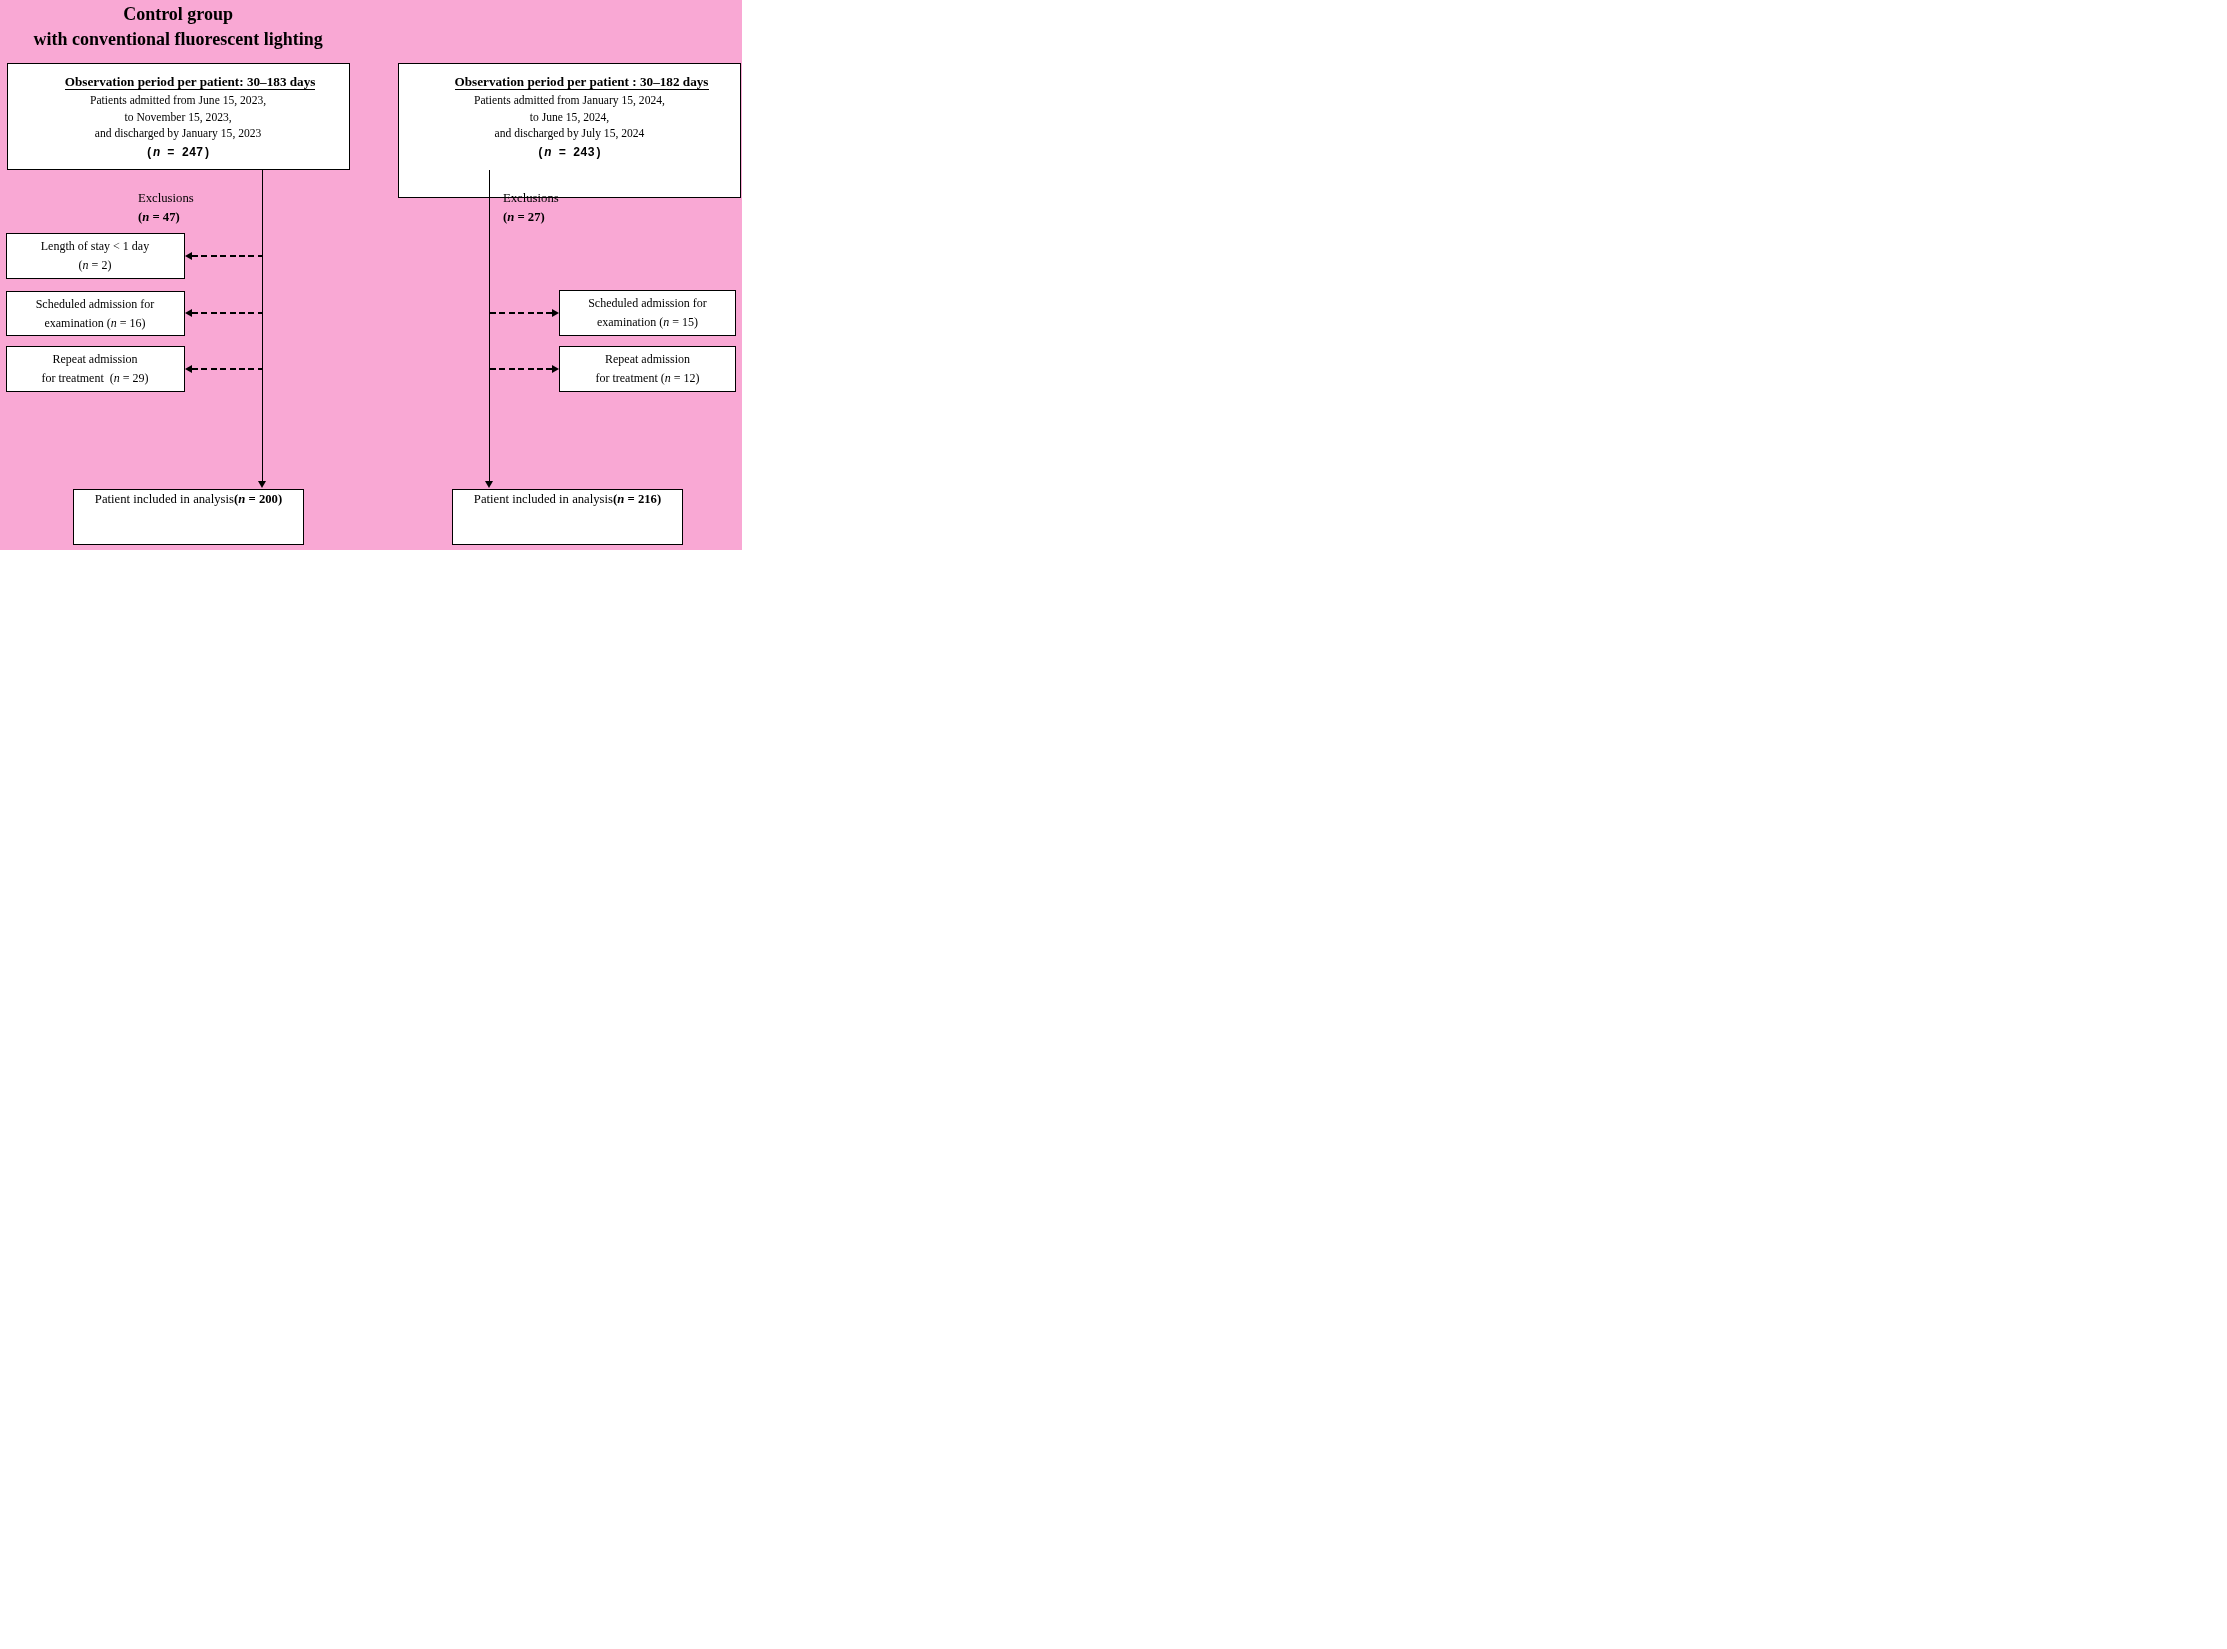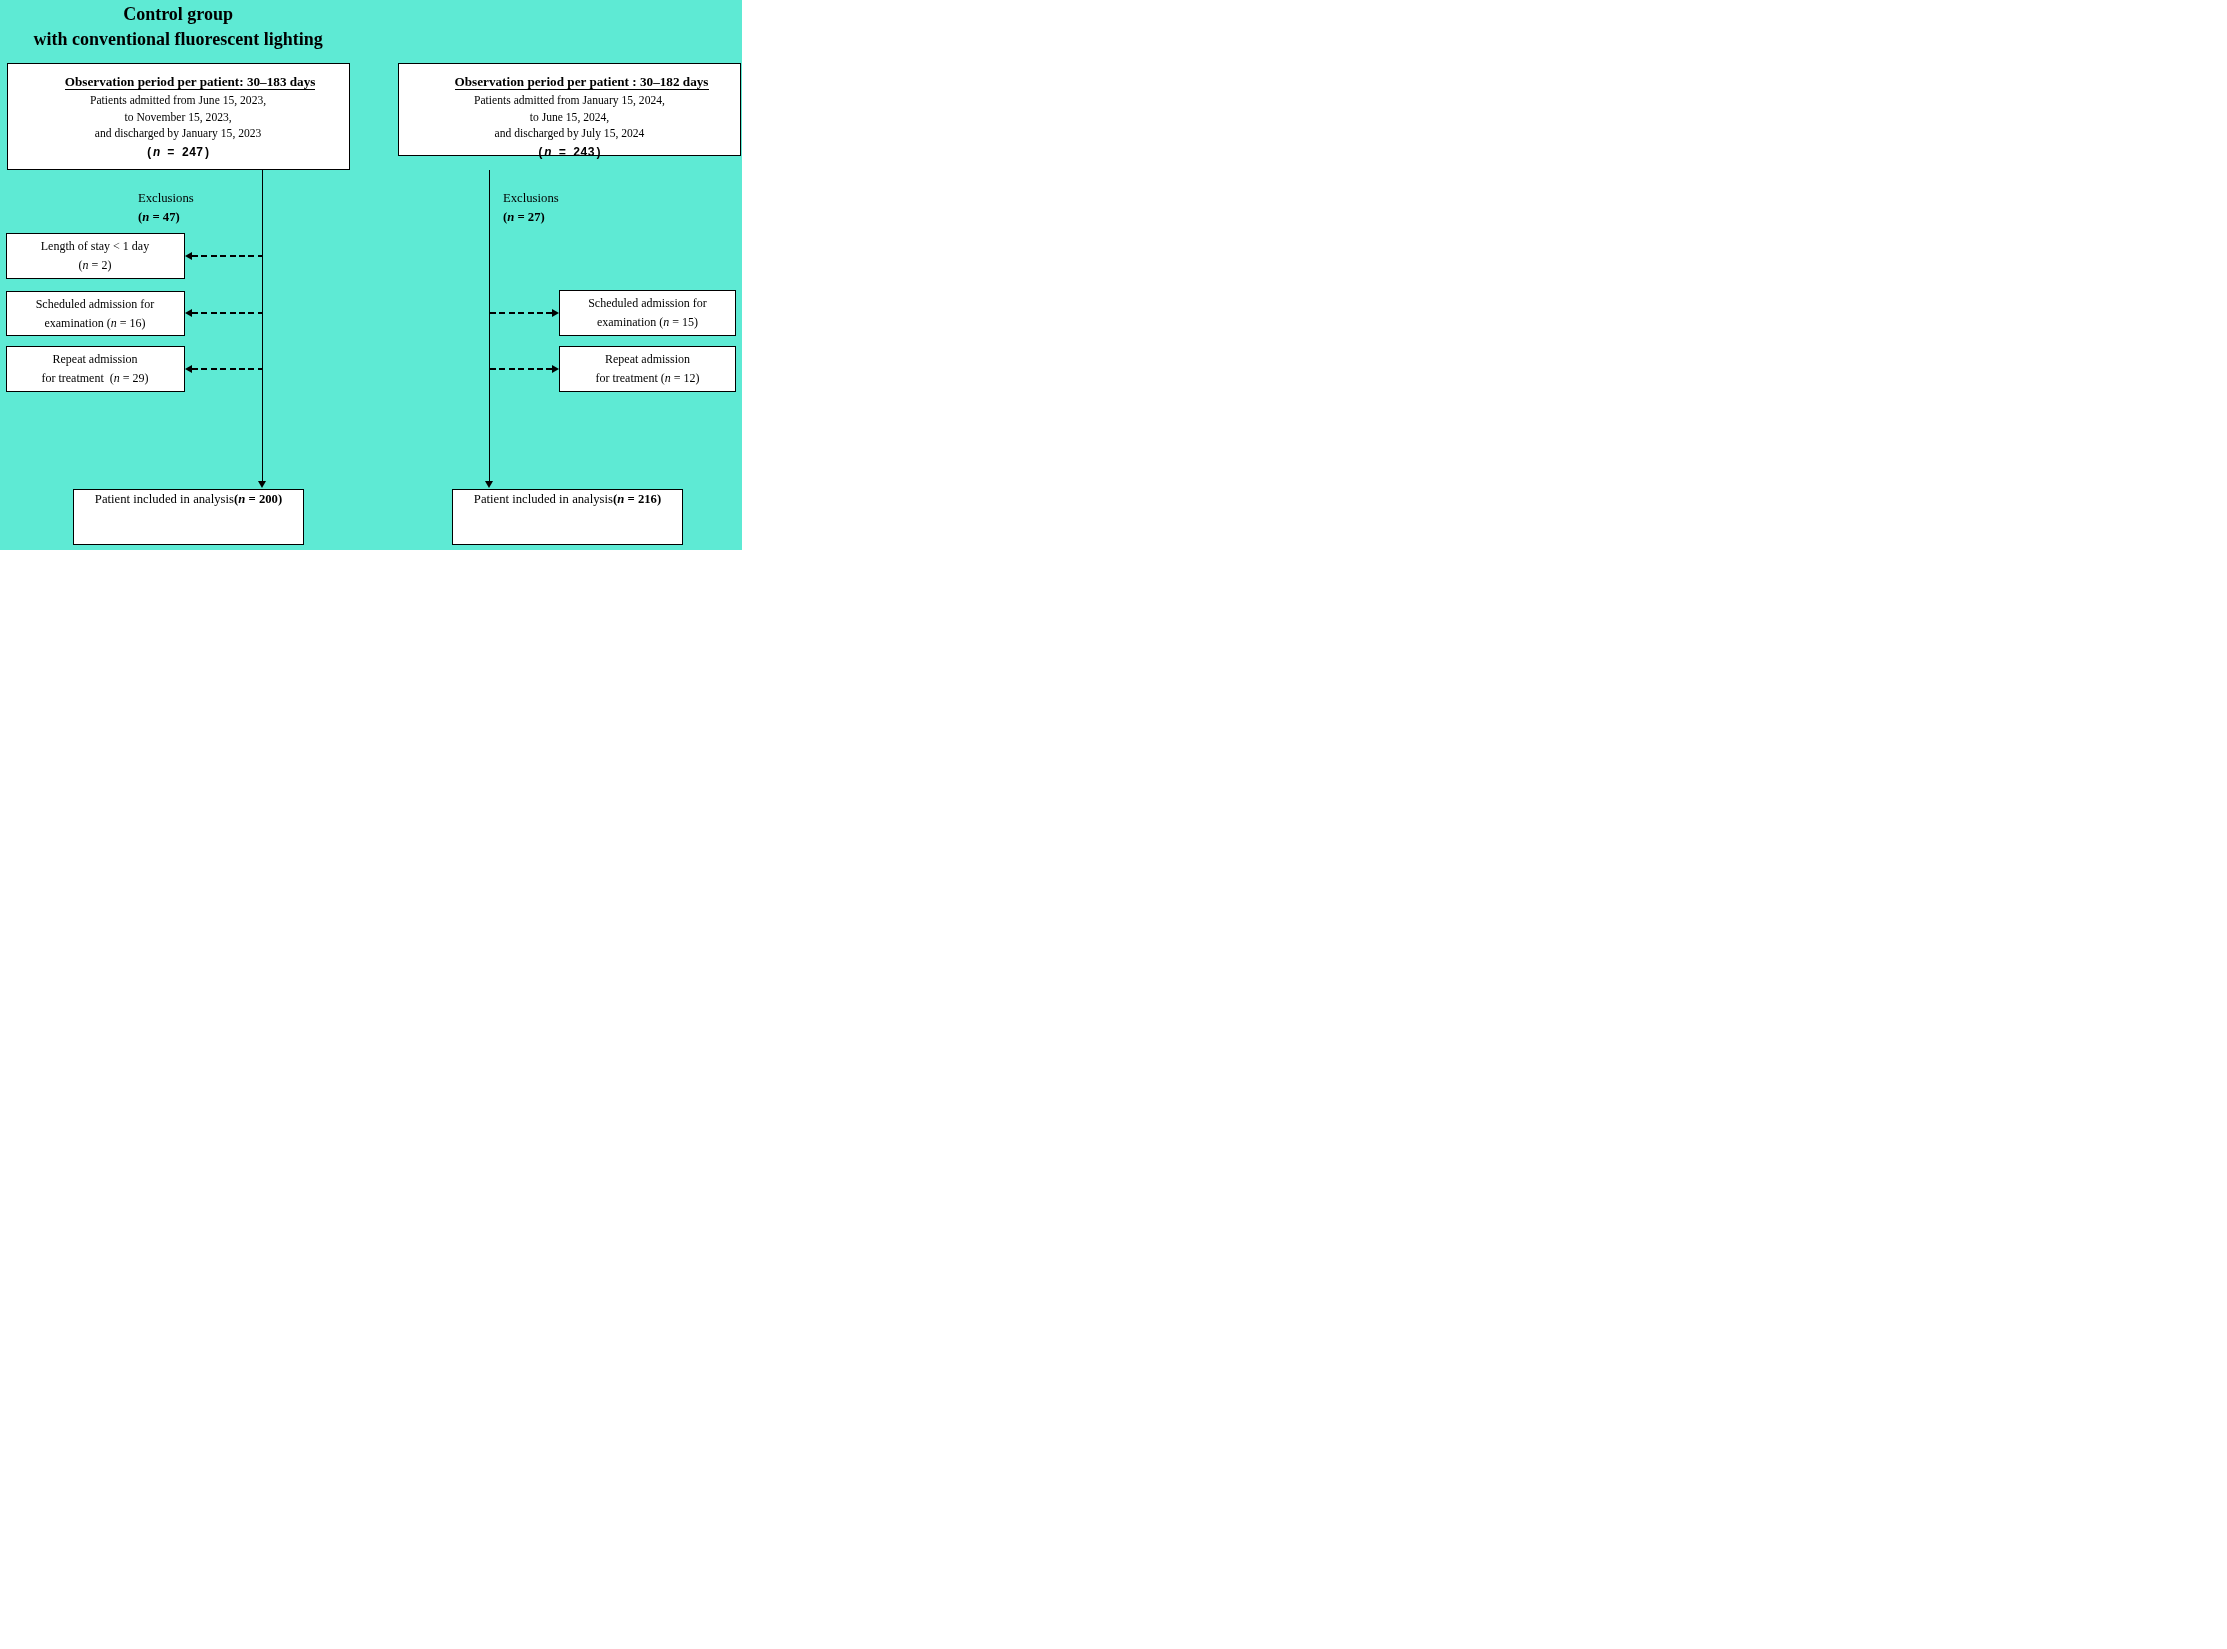--- a/index.html
+++ b/index.html
@@ -1,21 +1,21 @@
 <!DOCTYPE html>
 <html style="font-size:8.8px"><head>
 <meta charset="utf-8">
 <style>
   * { box-sizing: border-box; margin: 0; padding: 0; }
   html, body { background: #ffffff; }
   .stage {
     position: relative;
     width: 742px;
     height: 550px;
-    background: #5eead4;
+    background: #f9a8d4;
     color: #000000;
     font-family: "Liberation Serif", "DejaVu Serif", serif;
     overflow: hidden;
   }
   .col-title {
     position: absolute;
     top: 2.2px;
     text-align: center;
     font-weight: bold;
     font-size: 18px;
@@ -120,21 +120,21 @@
     <div>Repeat admission</div>
     <div>for treatment&nbsp; (<i>n</i> = 29)</div>
   </div>
 
   <div class="box resultbox" style="left:73px; top:489px; width:231px; height:56px;">
     <div>Patient included in analysis</div>
     <div class="b">(<i>n</i> = 200)</div>
   </div>
 
 
-  <div class="box topbox" style="left:398px; top:63px; width:343px; height:93px;">
+  <div class="box topbox" style="left:398px; top:63px; width:343px; height:135px;">
     <div class="heading"><span class="u">Observation period per patient : 30–182 days</span></div>
     <div class="tline">Patients admitted from January 15, 2024,</div>
     <div class="tline">to June 15, 2024,</div>
     <div class="tline">and discharged by July 15, 2024</div>
     <div class="nline">(<i>n</i> = 243)</div>
   </div>
 
   <div class="vline" style="left:489px; top:170px; height:311px;"></div>
   <div class="ah-down" style="left:485px; top:481px;"></div>
 

